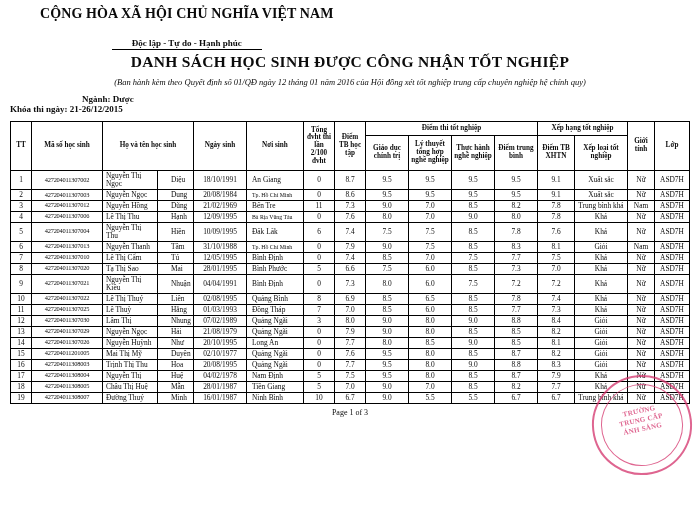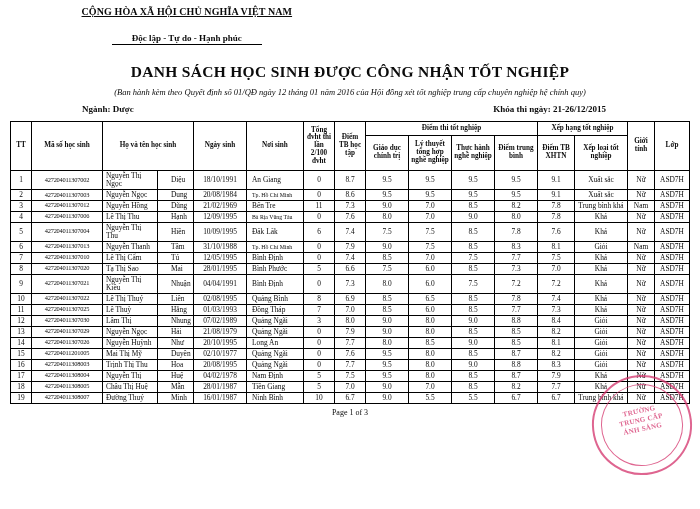--- a/index.html
+++ b/index.html
@@ -15,33 +15,33 @@
     position:absolute;inset:0;
     padding:6px 10px 0 10px;
     box-sizing:border-box;
   }
   
   .hdr{display:flex;width:100%;}
   .hdr-left{width:48%;text-align:center;}
   .hdr-right{width:52%;text-align:center;}
   .l1{font-size:8.5px;letter-spacing:.2px;}
   .l2{font-size:9.5px;font-weight:bold;margin-top:2px;}
-  .r1{font-size:10px;font-weight:bold;letter-spacing:.1px;text-decoration:underline;}
+  .r1{font-size:14px;font-weight:bold;letter-spacing:.1px;}
   .r2{font-size:9px;font-weight:bold;margin-top:16px;}
   .rule{height:1px;background:#000;margin:1px auto 0 auto;}
   .rule.left{width:120px;}
   .rule.right{width:150px;}
   .title{
     text-align:center;font-size:15.5px;font-weight:bold;
-    margin-top:18px;letter-spacing:.3px;
+    margin-top:3px;letter-spacing:.3px;
   }
   .subtitle{
     text-align:center;font-size:8.5px;font-style:italic;margin-top:6px;
   }
-  .meta{display:flex;justify-content:space-between;margin-top:7px;font-size:9px;}
+  .meta{display:flex;justify-content:space-between;margin-top:7px;font-size:9px;flex-direction:column;}
   .meta .left{font-weight:bold;padding-left:72px;}
   .meta .right{font-weight:bold;padding-right:84px;}
   
   table{
     border-collapse:collapse;width:100%;margin-top:7px;
     font-size:7.4px;
   }
   th,td{
     border:1px solid #000;
     padding:1px 2px;

